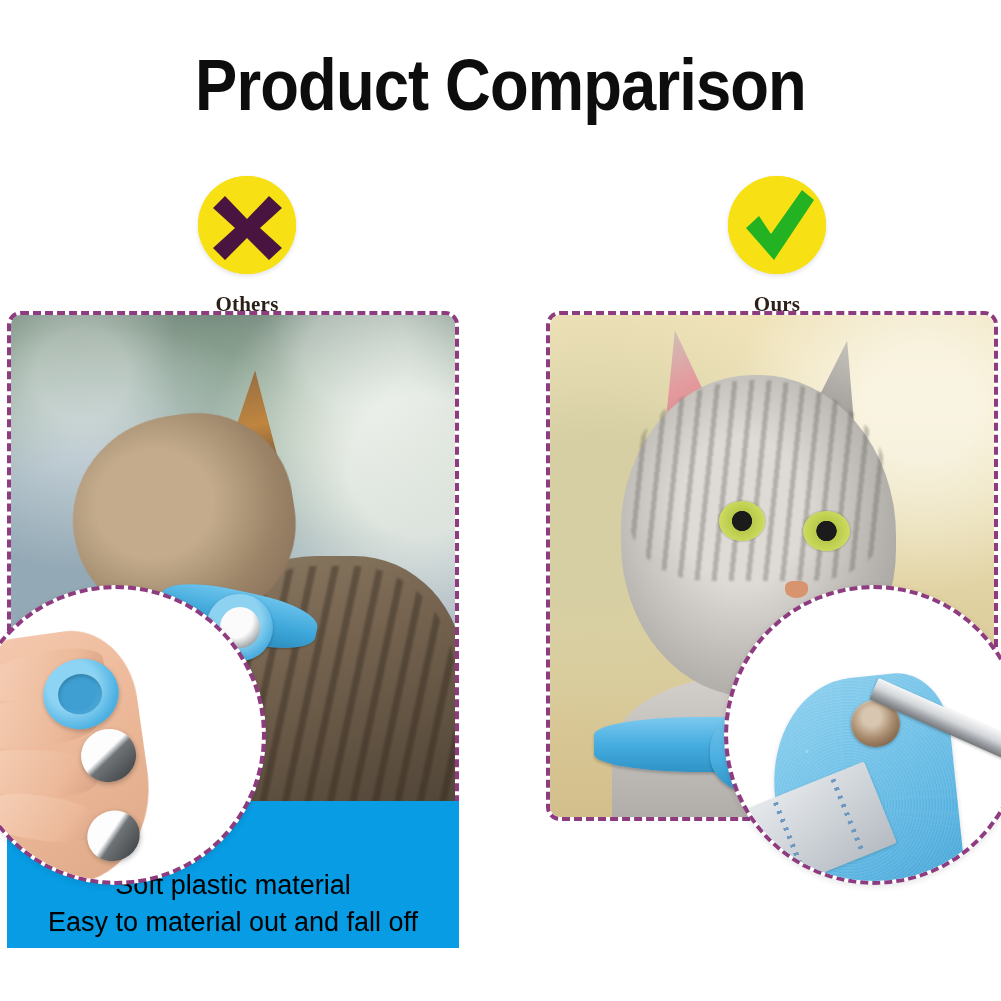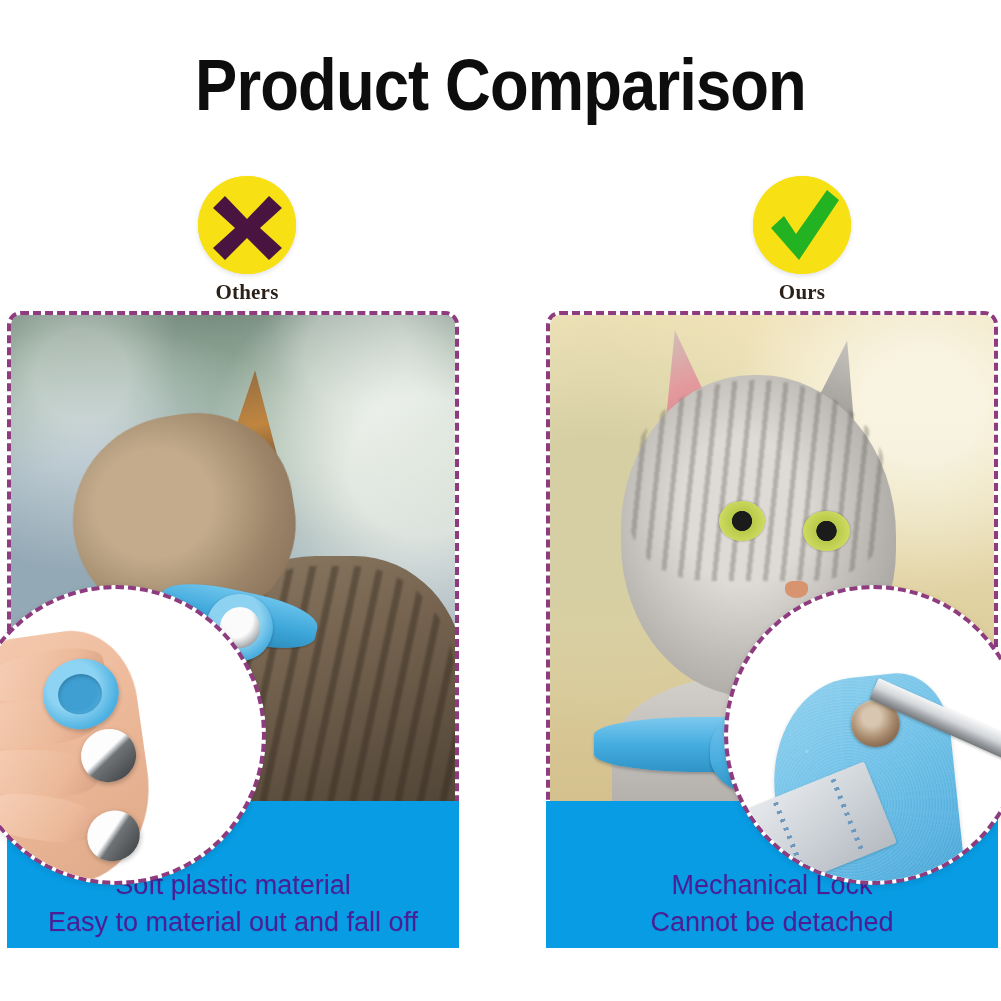--- a/index.html
+++ b/index.html
@@ -33,35 +33,35 @@
     white-space: nowrap;
   }
 
   
   .badge-block {
     position: absolute;
     width: 190px;
     text-align: center;
   }
   #badge-others { left: 152px; top: 176px; }
-  #badge-ours   { left: 707px; top: 176px; }
+  #badge-ours   { left: 682px; top: 176px; }
 
   .badge-circle {
     position: relative;
     width: 98px;
     height: 98px;
     margin: 0 auto;
     border-radius: 50%;
     background: #f7e114;
     box-shadow: 0 2px 5px rgba(0,0,0,0.12);
   }
   .badge-circle svg { display: block; width: 98px; height: 98px; }
 
   .badge-label {
-    margin-top: 6px;
+    margin-top: 18px;
     font-family: "Liberation Serif", "DejaVu Serif", serif;
     font-weight: bold;
     font-size: 21px;
     color: #2b2118;
     letter-spacing: 0.2px;
   }
 
   
   .panel {
     position: absolute;
@@ -261,21 +261,21 @@
     height: 185px;
     background: #079ce4;
     box-sizing: border-box;
     display: flex;
     flex-direction: column;
     align-items: center;
     justify-content: flex-start;
     padding-top: 66px;
   }
   .banner .line {
-    color: #4c1d95;
+    color: #000000;
     font-family: "Liberation Sans", sans-serif;
     font-size: 27px;
     line-height: 37px;
     white-space: nowrap;
     text-shadow: 0 1px 1px rgba(0,0,0,0.07);
   }
 
   
   .inset {
     position: absolute;
@@ -460,24 +460,20 @@
         <div class="cat-b-head"></div>
         <div class="cat-b-stripes"></div>
         <div class="eye eye-l"></div>
         <div class="eye eye-r"></div>
         <div class="cat-b-nose"></div>
         <div class="cat-b-collar"></div>
         <div class="cat-b-tag"></div>
       </div>
     </div>
 
-    <div class="banner">
-      <div class="line">Mechanical Lock</div>
-      <div class="line">Cannot be detached</div>
-    </div>
 
   </div>
 
   <div class="inset" id="inset-others">
     <div class="hand"></div>
     <div class="finger finger-1"></div>
     <div class="finger finger-2"></div>
     <div class="finger finger-3"></div>
     <div class="finger finger-4"></div>
     <div class="silicone-holder"></div>

